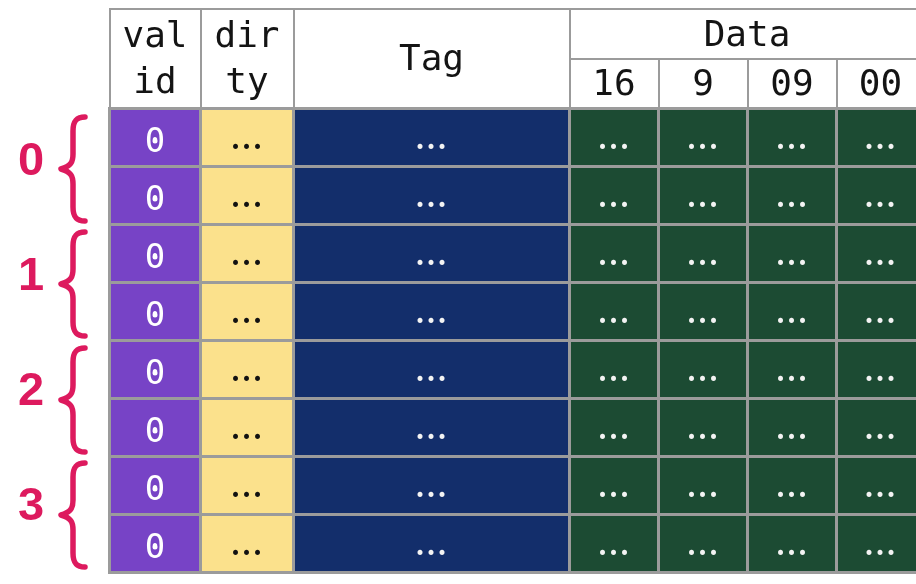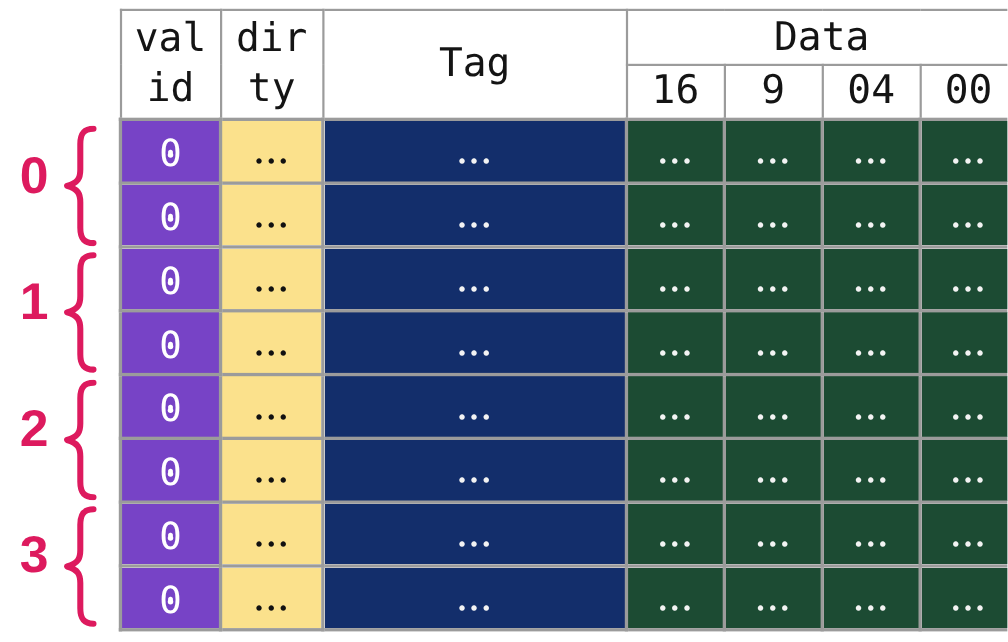--- a/index.html
+++ b/index.html
@@ -126,21 +126,21 @@
         <th class="wrap2" rowspan="2">val
 id</th>
         <th class="wrap2" rowspan="2">dir
 ty</th>
         <th rowspan="2">Tag</th>
         <th colspan="4">Data</th>
       </tr>
       <tr class="r2">
         <th>16</th>
         <th>9</th>
-        <th>04</th>
+        <th>09</th>
         <th>00</th>
       </tr>
     </thead>
     <tbody>
       <tr>
         <td class="c-valid"><span class="zero">0</span></td>
         <td class="c-dirty"><span class="dots">•••</span></td>
         <td class="c-tag"><span class="dots">•••</span></td>
         <td class="c-data"><span class="dots">•••</span></td>
         <td class="c-data"><span class="dots">•••</span></td>

